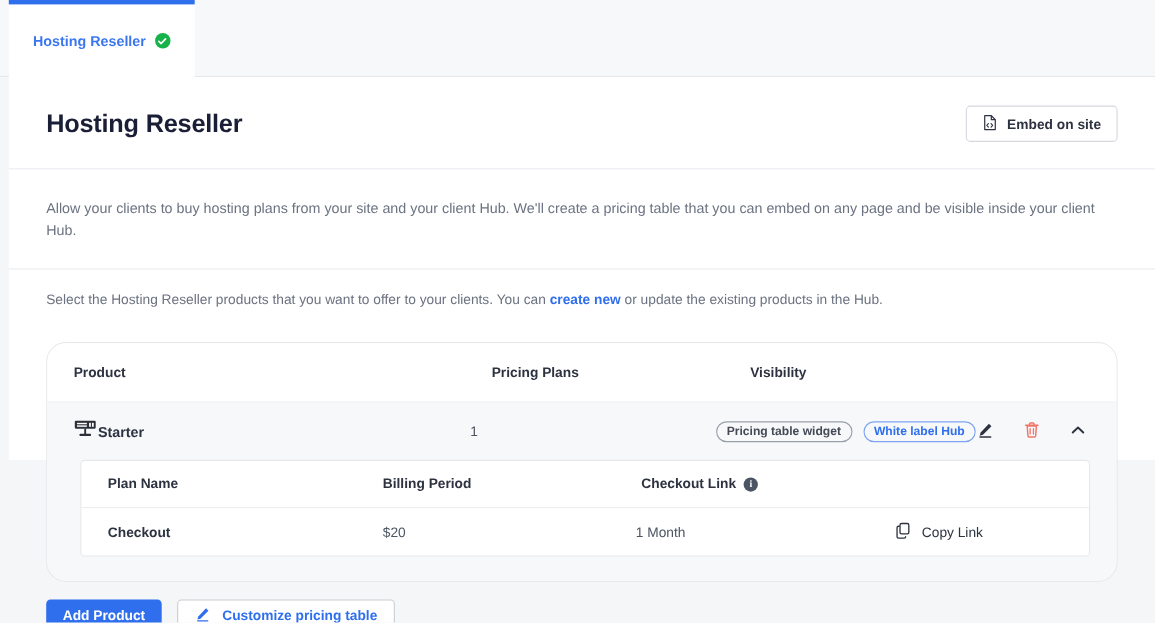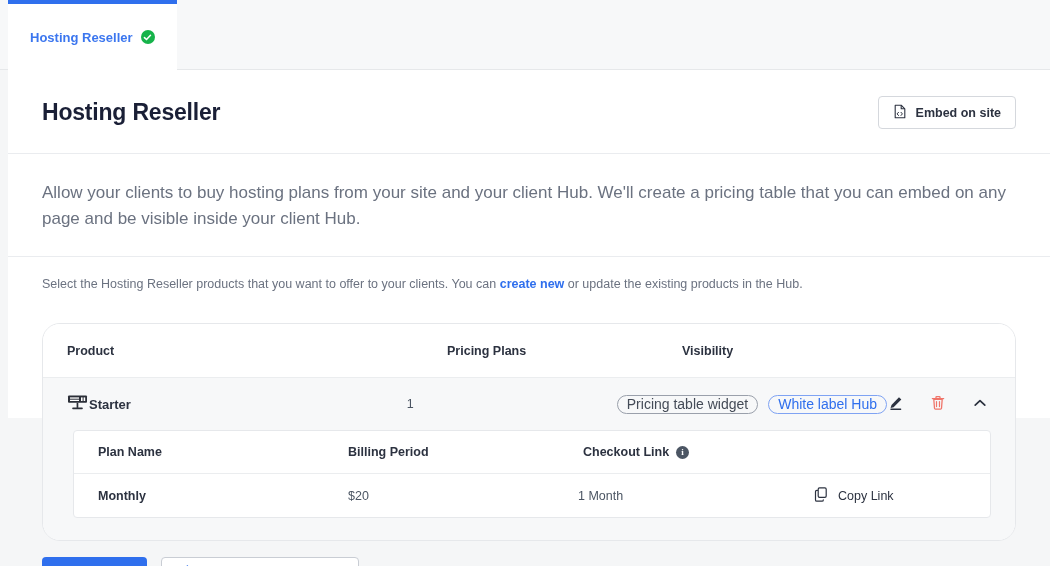--- a/index.html
+++ b/index.html
@@ -104,21 +104,21 @@
   }
 
   .divider {
     height: 1px;
     background: #eaecef;
     margin: 0;
   }
 
   .intro {
     padding: 26px 34px 25px 34px;
-    font-size: 17px;
+    font-size: 13px;
     color: #6b7280;
     line-height: 1.5;
   }
 
   
   .products-section {
     padding: 20px 34px 0 34px;
   }
   .section-title {
     font-size: 13.5px;
@@ -190,22 +190,22 @@
     display: flex;
     align-items: center;
     gap: 10px;
   }
   .badge {
     display: inline-flex;
     align-items: center;
     height: 19px;
     padding: 0 9px;
     border-radius: 10px;
-    font-size: 14px;
-    font-weight: normal;
+    font-size: 11px;
+    font-weight: bold;
     white-space: nowrap;
   }
   .badge-gray {
     border: 1px solid #9aa0ab;
     color: #444b57;
   }
   .badge-blue {
     border: 1px solid #7fa3f3;
     color: #2f6fed;
   }
@@ -431,21 +431,21 @@
             <div class="plans-head">
               <div class="ph c-name">Plan Name</div>
               <div class="ph c-period">Billing Period</div>
               <div class="ph c-link">
                 <span>Checkout Link</span>
                 <span class="info-icon">i</span>
               </div>
             </div>
 
             <div class="plans-row">
-              <div class="pc pc-bold c-name">Monthly</div>
+              <div class="pc pc-bold c-name">Checkout</div>
               <div class="pc c-price">$20</div>
               <div class="pc c-period">1 Month</div>
               <div class="pc c-link">
                 <span class="copy-link">
                   <span>
                     <svg width="16" height="16" viewBox="0 0 16 16" aria-hidden="true">
                       <rect x="5.2" y="1.9" width="8.0" height="9.4" rx="1.3" fill="none" stroke="#2c3240" stroke-width="1.2"></rect>
                       <path d="M10.3 13.9 a1.3 1.3 0 0 1 -1.3 1.3 h-5.2 a1.3 1.3 0 0 1 -1.3 -1.3 v-8.2 a1.3 1.3 0 0 1 1.3 -1.3 h0.6" fill="none" stroke="#2c3240" stroke-width="1.2" stroke-linecap="round"></path>
                     </svg>
                   </span>

